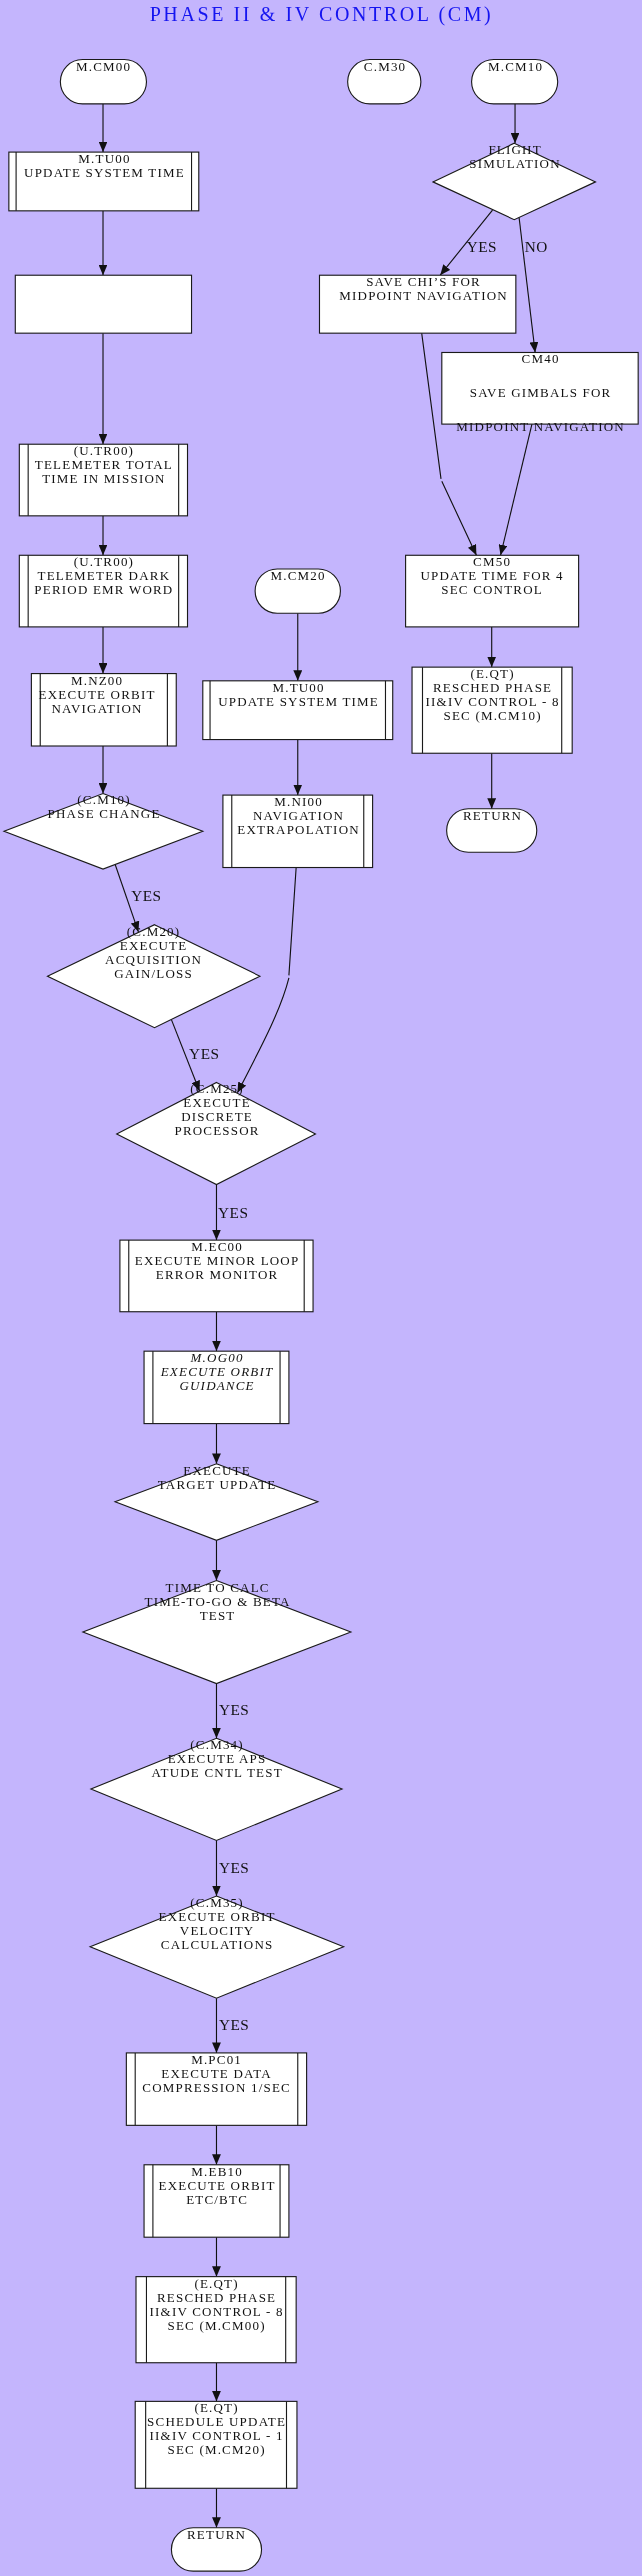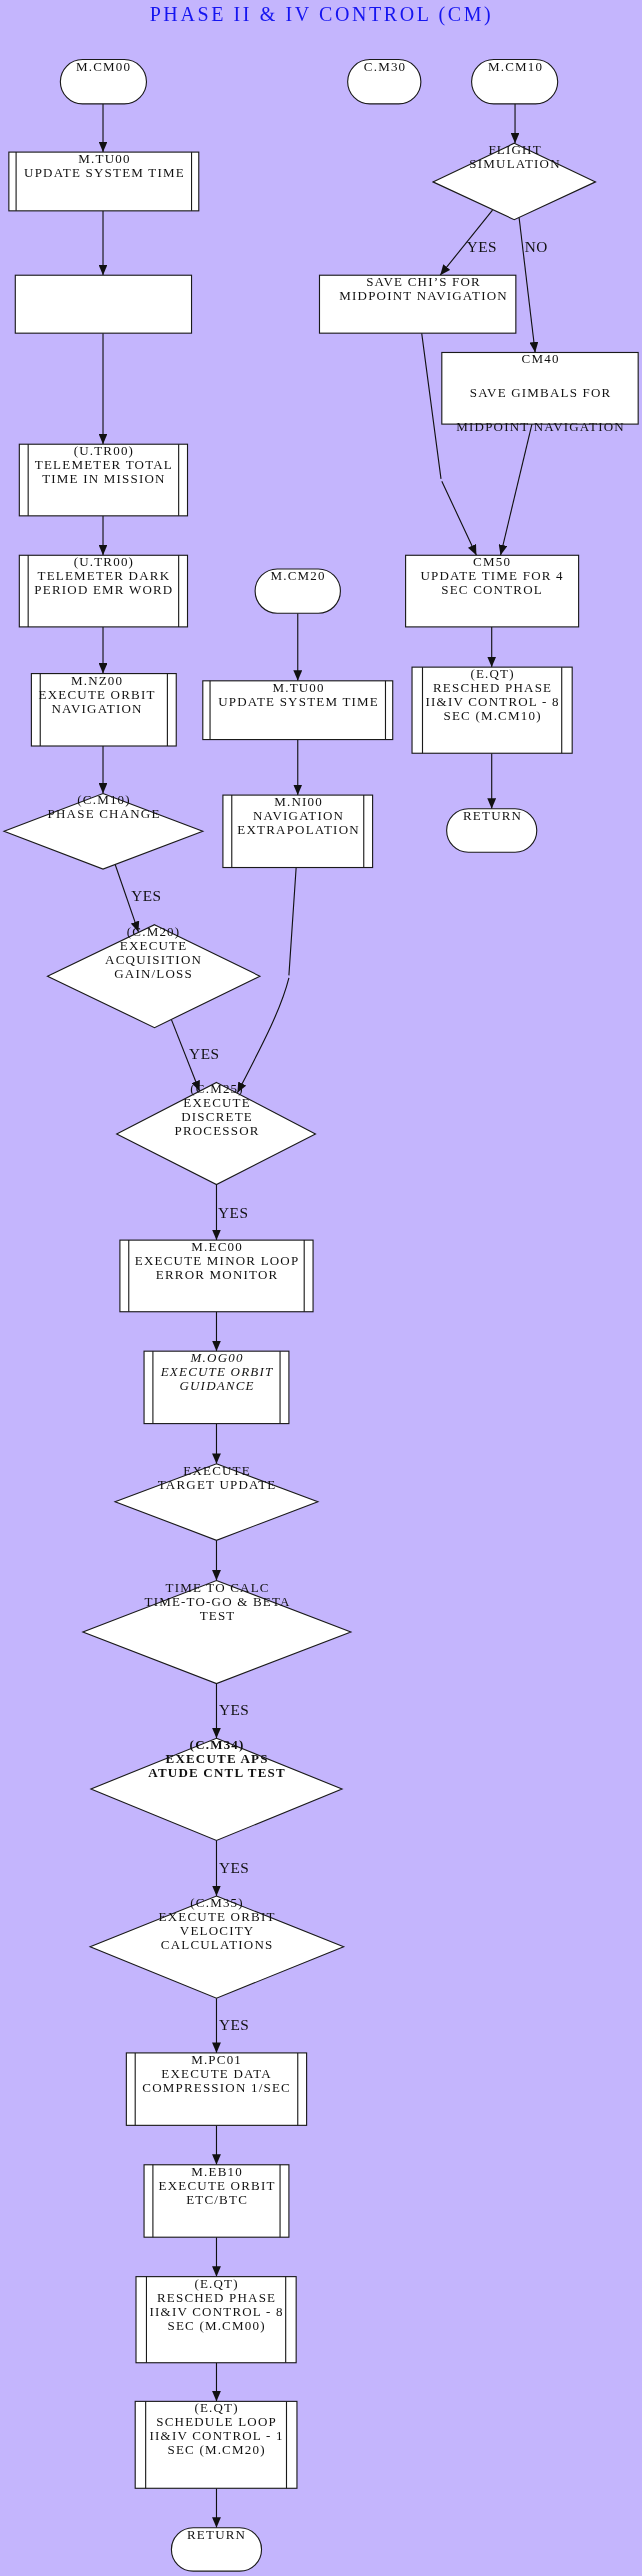--- a/index.html
+++ b/index.html
@@ -288,21 +288,21 @@
   </div>
   <div class="lbl" style="left:115px;top:1464px;width:203px;height:76px;">
     <span>EXECUTE</span>
     <span>TARGET UPDATE</span>
   </div>
   <div class="lbl" style="left:83px;top:1581px;width:268px;height:103px;">
     <span>TIME TO CALC</span>
     <span>TIME-TO-GO &amp; BETA</span>
     <span>TEST</span>
   </div>
-  <div class="lbl" style="left:91px;top:1738px;width:251px;height:102px;font-weight:bold;">
+  <div class="lbl" style="left:91px;top:1738px;width:251px;height:102px;">
     <span>(C.M34)</span>
     <span>EXECUTE APS</span>
     <span>ATUDE CNTL TEST</span>
   </div>
   <div class="lbl" style="left:90px;top:1896px;width:253px;height:102px;">
     <span>(C.M35)</span>
     <span>EXECUTE ORBIT</span>
     <span>VELOCITY</span>
     <span>CALCULATIONS</span>
   </div>
@@ -317,21 +317,21 @@
     <span>ETC/BTC</span>
   </div>
   <div class="lbl" style="left:136px;top:2277px;width:160px;height:86px;">
     <span>(E.QT)</span>
     <span>RESCHED PHASE</span>
     <span>II&amp;IV CONTROL - 8</span>
     <span>SEC (M.CM00)</span>
   </div>
   <div class="lbl" style="left:135px;top:2401px;width:162px;height:87px;">
     <span>(E.QT)</span>
-    <span>SCHEDULE LOOP</span>
+    <span>SCHEDULE UPDATE</span>
     <span>II&amp;IV CONTROL - 1</span>
     <span>SEC (M.CM20)</span>
   </div>
 
   <div class="lbl" style="left:433px;top:143px;width:163px;height:76px;">
     <span>FLIGHT</span>
     <span>SIMULATION</span>
   </div>
   <div class="lbl" style="left:319px;top:275px;width:196px;height:58px;margin-left:6px;">
     <span>SAVE CHI’S FOR</span>

